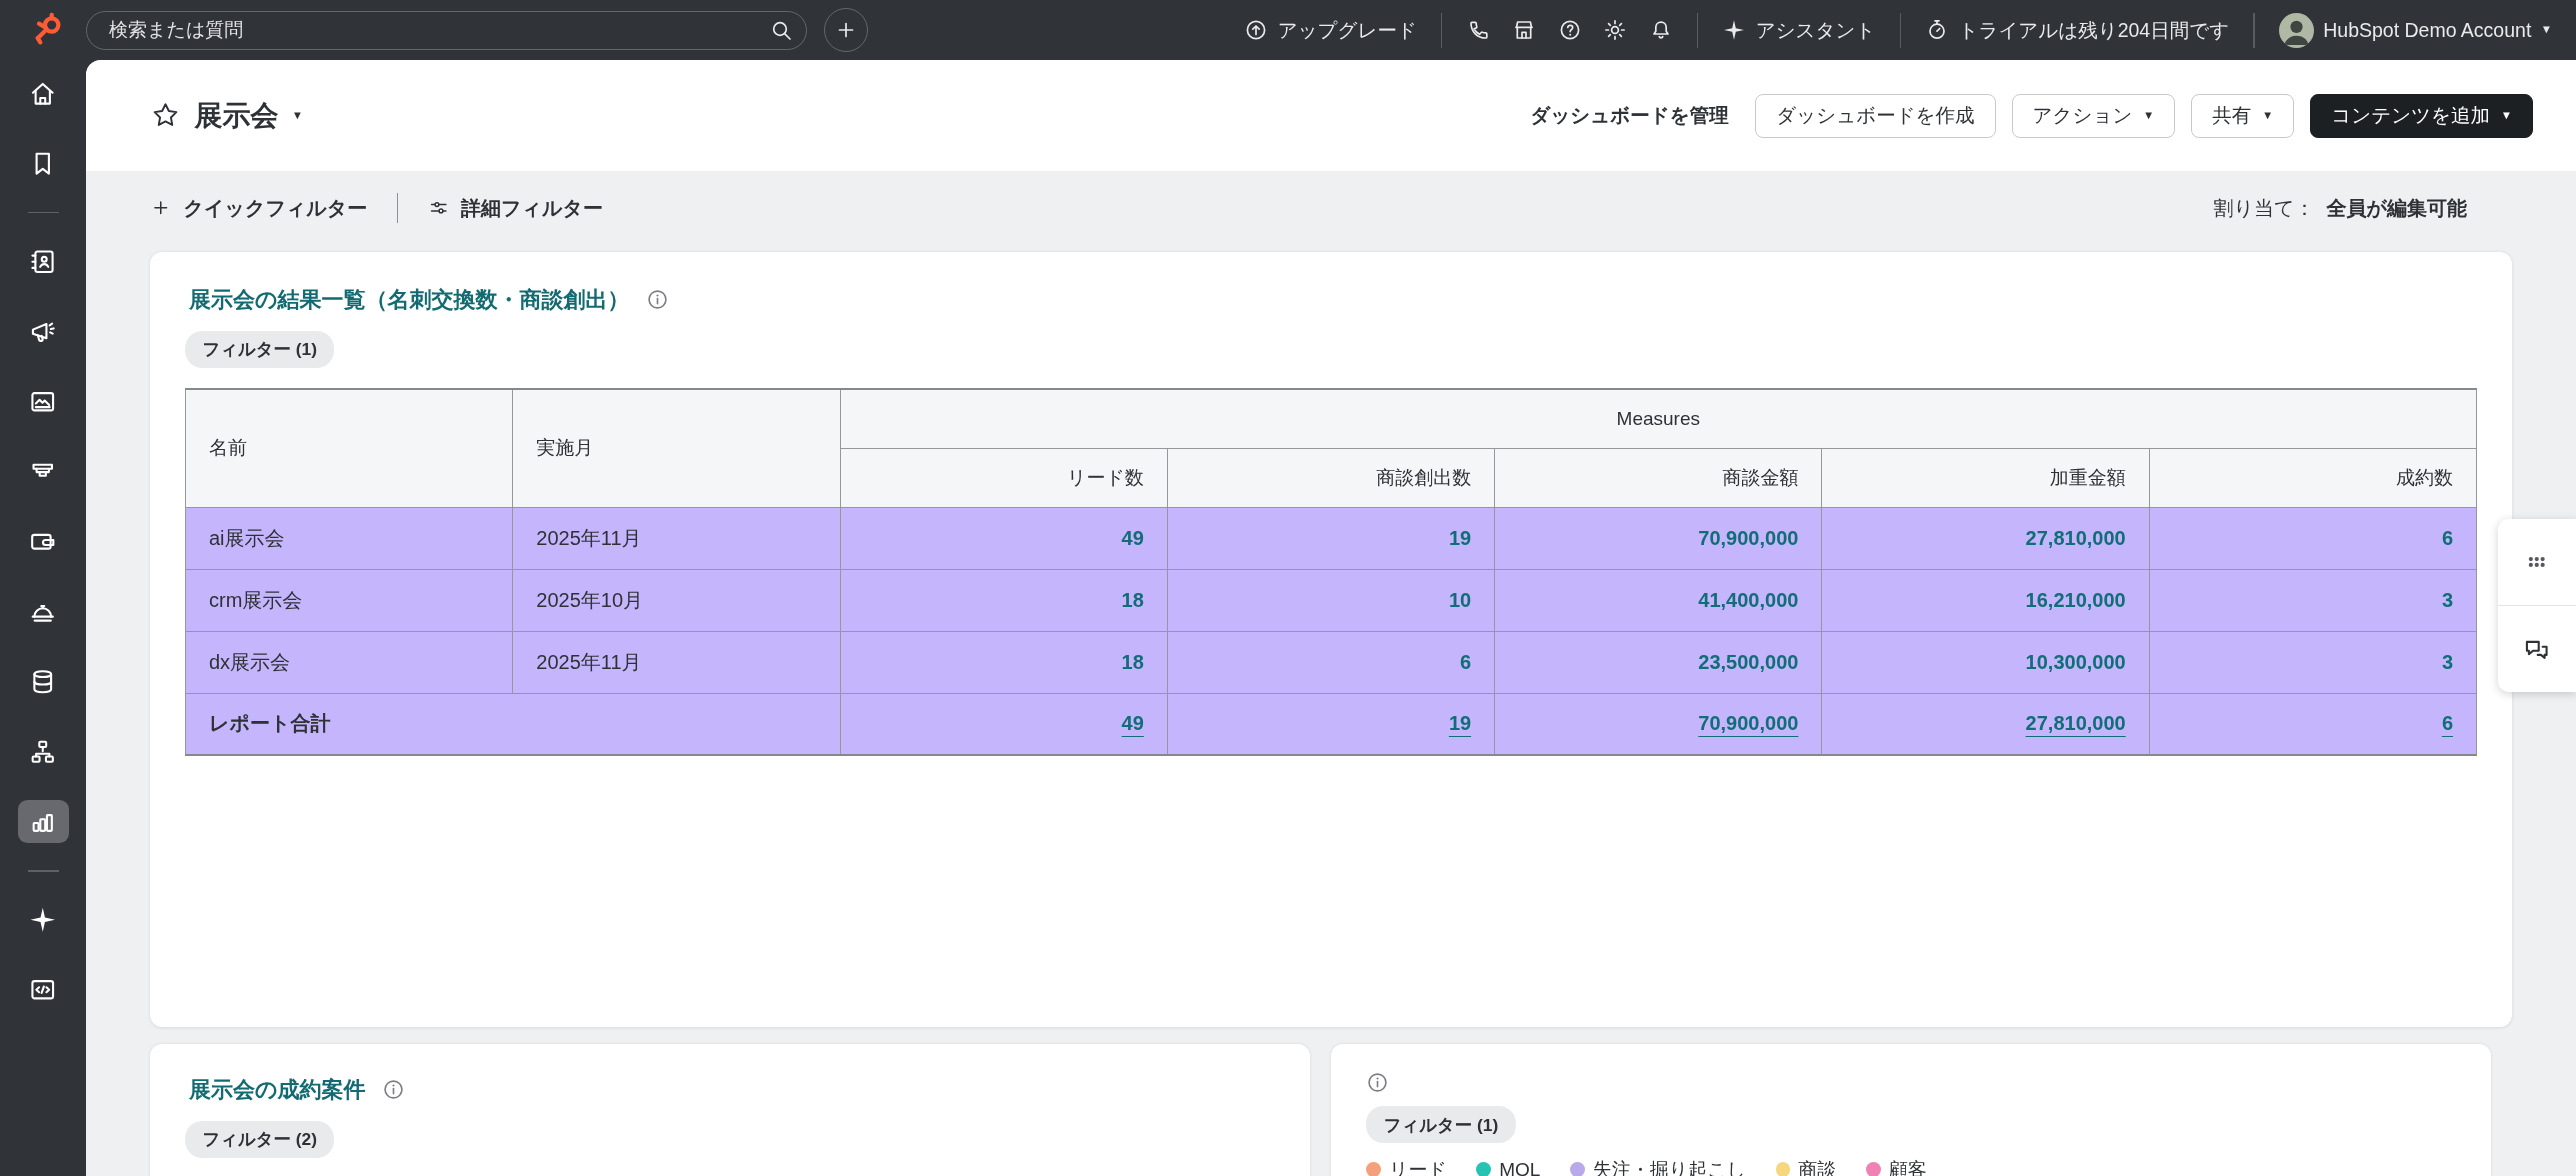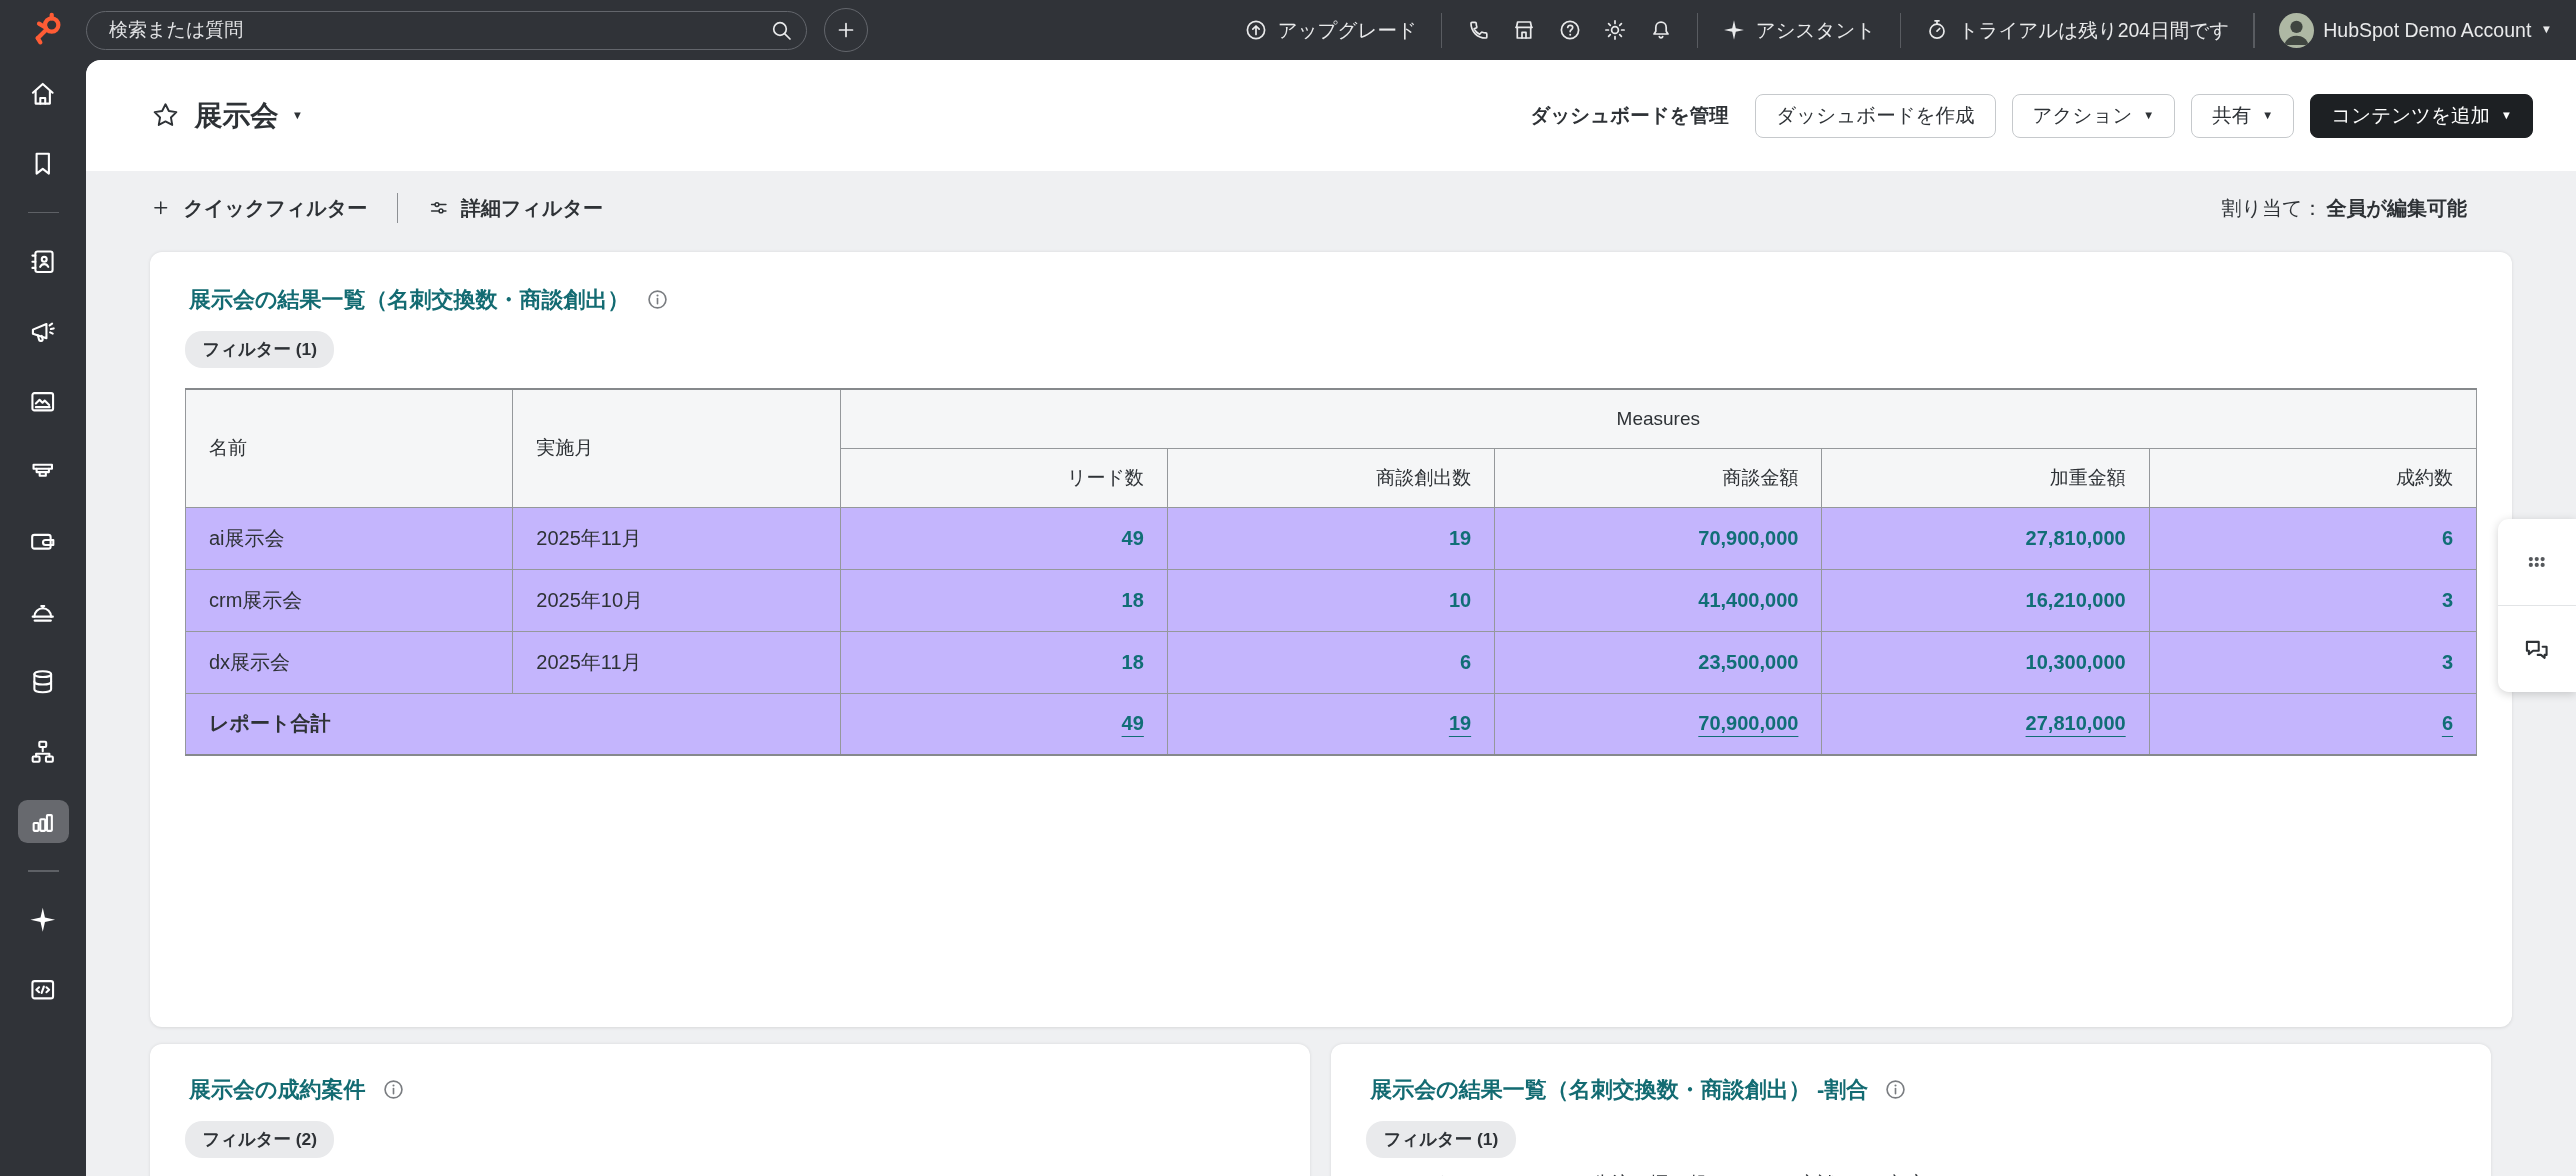--- a/index.html
+++ b/index.html
@@ -44,21 +44,21 @@
   .head-actions{margin-left:auto;display:flex;align-items:center;gap:16px;}
   .manage-link{font-weight:bold;font-size:19.5px;color:#2e3236;margin-right:10.7px;cursor:pointer;}
   .btn{height:44px;padding:10px 20px;border:1.3px solid #c6c9cc;border-radius:8px;background:#fff;
        font-size:19.5px;color:#2e3236;display:flex;align-items:center;gap:10.7px;cursor:pointer;white-space:nowrap;}
   .btn.dark{background:#1d2023;border-color:#1d2023;color:#fff;}
 
   .filter-row{height:74px;display:flex;align-items:center;padding:0 109px 0 64px;font-size:20px;}
   .f-item{display:flex;align-items:center;gap:12px;font-weight:bold;cursor:pointer;}
   .f-item .ic{width:21.5px;height:21.5px;}
   .f-divider{width:1.3px;height:29.5px;background:#8d9094;margin:0 29.5px;}
-  .assigned{margin-left:auto;display:flex;align-items:center;gap:4px;}
+  .assigned{margin-left:auto;display:flex;align-items:center;gap:12px;}
   .assigned .val{font-weight:bold;}
 
   .card{background:#fff;border-radius:12px;box-shadow:0 0.7px 3.4px rgba(0,0,0,.10);}
   .main-card{margin:6.7px 64px 0;height:775px;padding:29.5px 35px;box-sizing:border-box;}
   .card-title{display:flex;align-items:center;gap:12px;}
   .card-title h2{margin:4px;font-size:22px;font-weight:bold;color:#136b72;line-height:29.5px;}
   .info-ico{width:23px;height:23px;color:#7a7d81;cursor:pointer;}
   .chip{display:inline-flex;margin-top:12px;background:#e9eaec;border-radius:17.4px;padding:6.7px 17.4px;
         font-size:17.4px;font-weight:bold;color:#2e3236;cursor:pointer;}
 
@@ -416,21 +416,20 @@
           <th></th>
           <th></th>
           <th></th>
         </tr>
       </tbody>
         </table>
     </section>
 
     <section class="card bottom-card">
       <div class="card-title">
-        <h2>展示会の結果一覧（名刺交換数・商談創出） -割合</h2>
         <svg class="ic info-ico" viewBox="0 0 24 24">
           <circle cx="12" cy="12" r="8.8"></circle>
             <path d="M12 11v5.4"></path>
             <circle cx="12" cy="7.8" r="1.1" fill="currentColor" stroke="none"></circle>
         </svg>
       </div>
       <span class="chip">フィルター (1)</span>
       <div class="legend">
         <span class="legend-item">
           <span class="dot" style="background: rgb(245, 160, 125);"></span>

